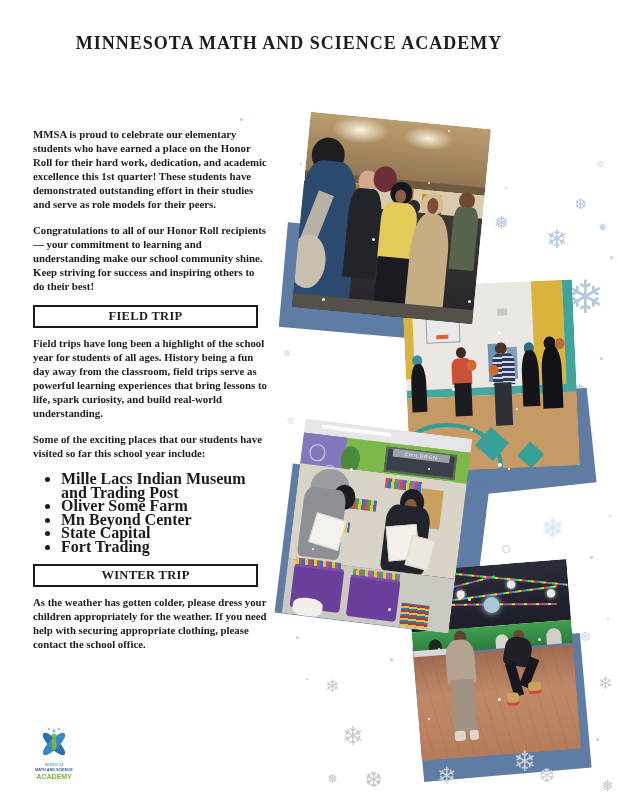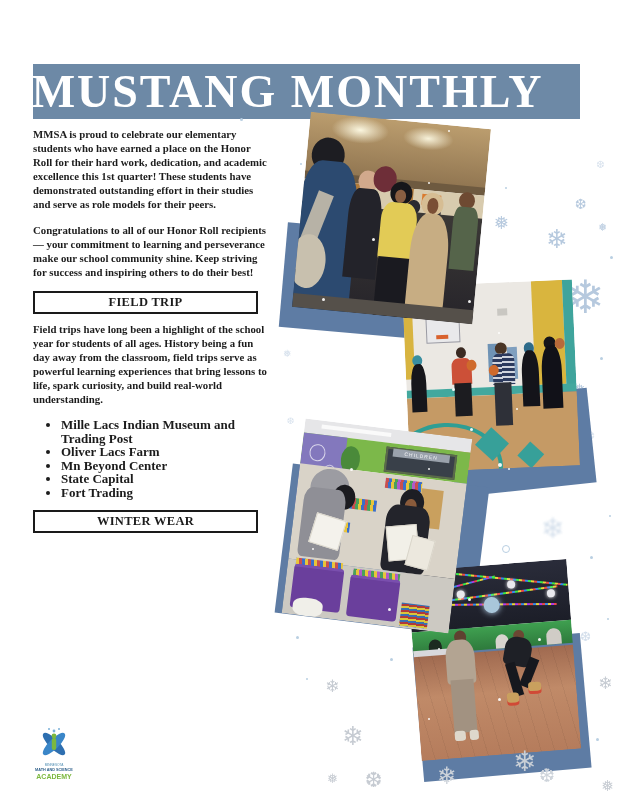--- a/index.html
+++ b/index.html
@@ -11,21 +11,21 @@
           font-size:18px;font-weight:bold;letter-spacing:1px;}
   .banner{position:absolute;left:33px;top:64px;width:547px;height:55px;background:#6d89a6;
           display:flex;align-items:center;justify-content:center;padding-right:38px;box-sizing:border-box;}
   .banner span{color:#fff;font-size:46px;font-weight:bold;letter-spacing:2px;white-space:nowrap;}
   
   .col{position:absolute;left:33px;top:127px;width:236px;z-index:5;}
   .secbox{border:2px solid #1a1a1a;background:#fff;width:221px;padding:2px 0;text-align:center;
           font-size:12.5px;font-weight:bold;letter-spacing:.3px;margin:0 0 8px 0;}
   .col p{margin:0 0 12px 0;font-size:10.8px;line-height:14px;font-weight:bold;width:234px;}
   .col ul{margin:0 0 10px 16px;padding:0 0 0 12px;}
-  .col li{font-size:13px;line-height:13.6px;font-weight:bold;}
+  .col li{font-size:16px;line-height:13.6px;font-weight:bold;}
   .mt{margin-top:10px;font-family:Liberation Serif, serif;}
   
   .mat{position:absolute;background:#5e7ca4;z-index:2;}
   
   .photo{position:absolute;overflow:hidden;z-index:3;}
   .photo .s{position:absolute;}
   
   .fl{position:absolute;color:#b6c9de;line-height:1;z-index:1;font-family:"DejaVu Sans",sans-serif;}
   .fl.gray{color:#c6cbd2;}
   .fl.blur{filter:blur(1px);opacity:.55;}
@@ -76,23 +76,21 @@
   <i class="dot" style="left:296px;top:636px;"></i>
   <i class="dot" style="left:306px;top:678px;width:2px;height:2px;"></i>
   <i class="dot" style="left:390px;top:658px;"></i>
   <i class="dot" style="left:417px;top:684px;width:2px;height:2px;"></i>
   <i class="dot" style="left:456px;top:688px;"></i>
   <i class="dot" style="left:596px;top:738px;"></i>
   <i class="dot" style="left:609px;top:515px;width:2px;height:2px;"></i>
   <i class="dot" style="left:588px;top:470px;"></i>
   <i class="dot" style="left:480px;top:180px;width:2px;height:2px;"></i>
 
-  <div class="banner">
-    <span>MUSTANG MONTHLY</span>
-  </div>
+  <h1 class="school">MINNESOTA MATH AND SCIENCE ACADEMY</h1>
 
   <div class="mat" style="left:283px;top:230px;width:183px;height:105px;transform:rotate(5deg);"></div>
   <div class="mat" style="left:450px;top:395px;width:142px;height:95px;transform:rotate(-6deg);"></div>
   <div class="mat" style="left:283px;top:475px;width:198px;height:150px;transform:rotate(7deg);"></div>
   <div class="mat" style="left:418px;top:640px;width:168px;height:135px;transform:rotate(-5deg);"></div>
 
   <div class="photo" style="left:406px;top:283px;width:170px;height:186px;transform:rotate(-2.5deg);">
     <div class="s" style="left:0;top:0;width:100%;height:56%;background:#ebe8e3;"></div>
     <div class="s" style="left:0;top:0;width:5%;height:50%;background:#d8b440;"></div>
     <div class="s" style="left:76%;top:0;width:18%;height:56%;background:#d9b53e;"></div>
@@ -216,35 +214,37 @@
     <div class="s" style="left:5%;top:71%;width:28%;height:6%;background:repeating-linear-gradient(90deg,#e8c43a 0 3px,#c94f4f 3px 6px,#3a6fc9 6px 9px);"></div>
     <div class="s" style="left:4%;top:74%;width:30%;height:21%;background:#6a3f9c;border-radius:8%;border-top:3px solid #7a4fae;"></div>
     <div class="s" style="left:39%;top:73%;width:28%;height:6%;background:repeating-linear-gradient(90deg,#4aa05a 0 3px,#e8c43a 3px 6px,#b05ac9 6px 9px);"></div>
     <div class="s" style="left:38%;top:76%;width:30%;height:20%;background:#6a3f9c;border-radius:8%;border-top:3px solid #7a4fae;"></div>
     <div class="s" style="left:6%;top:91%;width:18%;height:9%;background:#f0efe9;border-radius:40%;"></div>
     <div class="s" style="left:70%;top:87%;width:17%;height:12%;background:repeating-linear-gradient(0deg,#d9c43a 0 2px,#b03a3a 2px 4px,#3a6fb0 4px 6px);"></div>
   </div>
 
   <div class="col">
     <p>MMSA is proud to celebrate our elementary students who have earned a place on the Honor Roll for their hard work, dedication, and academic excellence this 1st quarter! These students have demonstrated outstanding effort in their studies and serve as role models for their peers.</p>
-    <p>Congratulations to all of our Honor Roll recipients — your commitment to learning and perseverance make our school community shine. Keep striving for success and inspiring others to do their best!</p>
+    <p>Congratulations to all of our Honor Roll recipients — your commitment to learning and understanding make our school community shine. Keep striving for success and inspiring others to do their best!</p>
     <div class="secbox mt">
       <span>FIELD TRIP</span>
     </div>
     <p>Field trips have long been a highlight of the school year for students of all ages. History being a fun day away from the classroom, field trips serve as powerful learning experiences that bring lessons to life, spark curiosity, and build real-world understanding.</p>
+    <p>Some of the exciting places that our students have visited so far this school year include:</p>
     <ul>
       <li>Mille Lacs Indian Museum and Trading Post</li>
-      <li>Oliver Lacs Farm</li>
+      <li>Oliver Some Farm</li>
       <li>Mn Beyond Center</li>
       <li>State Capital</li>
       <li>Fort Trading</li>
     </ul>
     <div class="secbox">
-      <span>WINTER WEAR</span>
+      <span>WINTER TRIP</span>
     </div>
+    <p>As the weather has gotten colder, please dress your children appropriately for the weather. If you need help with securing appropriate clothing, please contact the school office.</p>
   </div>
 
   <span class="fl gray over" style="left:437px;top:764px;font-size:24px;color:#ced4db;">❄</span>
   <span class="fl gray over" style="left:513px;top:748px;font-size:28px;color:#c9cfd6;">❄</span>
   <span class="fl gray over" style="left:539px;top:766px;font-size:19px;color:#ced4db;">❆</span>
 
   <i class="wdot" style="left:322px;top:298px;"></i>
   <i class="wdot" style="left:428px;top:182px;width:2px;height:2px;"></i>
   <i class="wdot" style="left:448px;top:130px;width:2px;height:2px;"></i>
   <i class="wdot" style="left:372px;top:238px;"></i>

